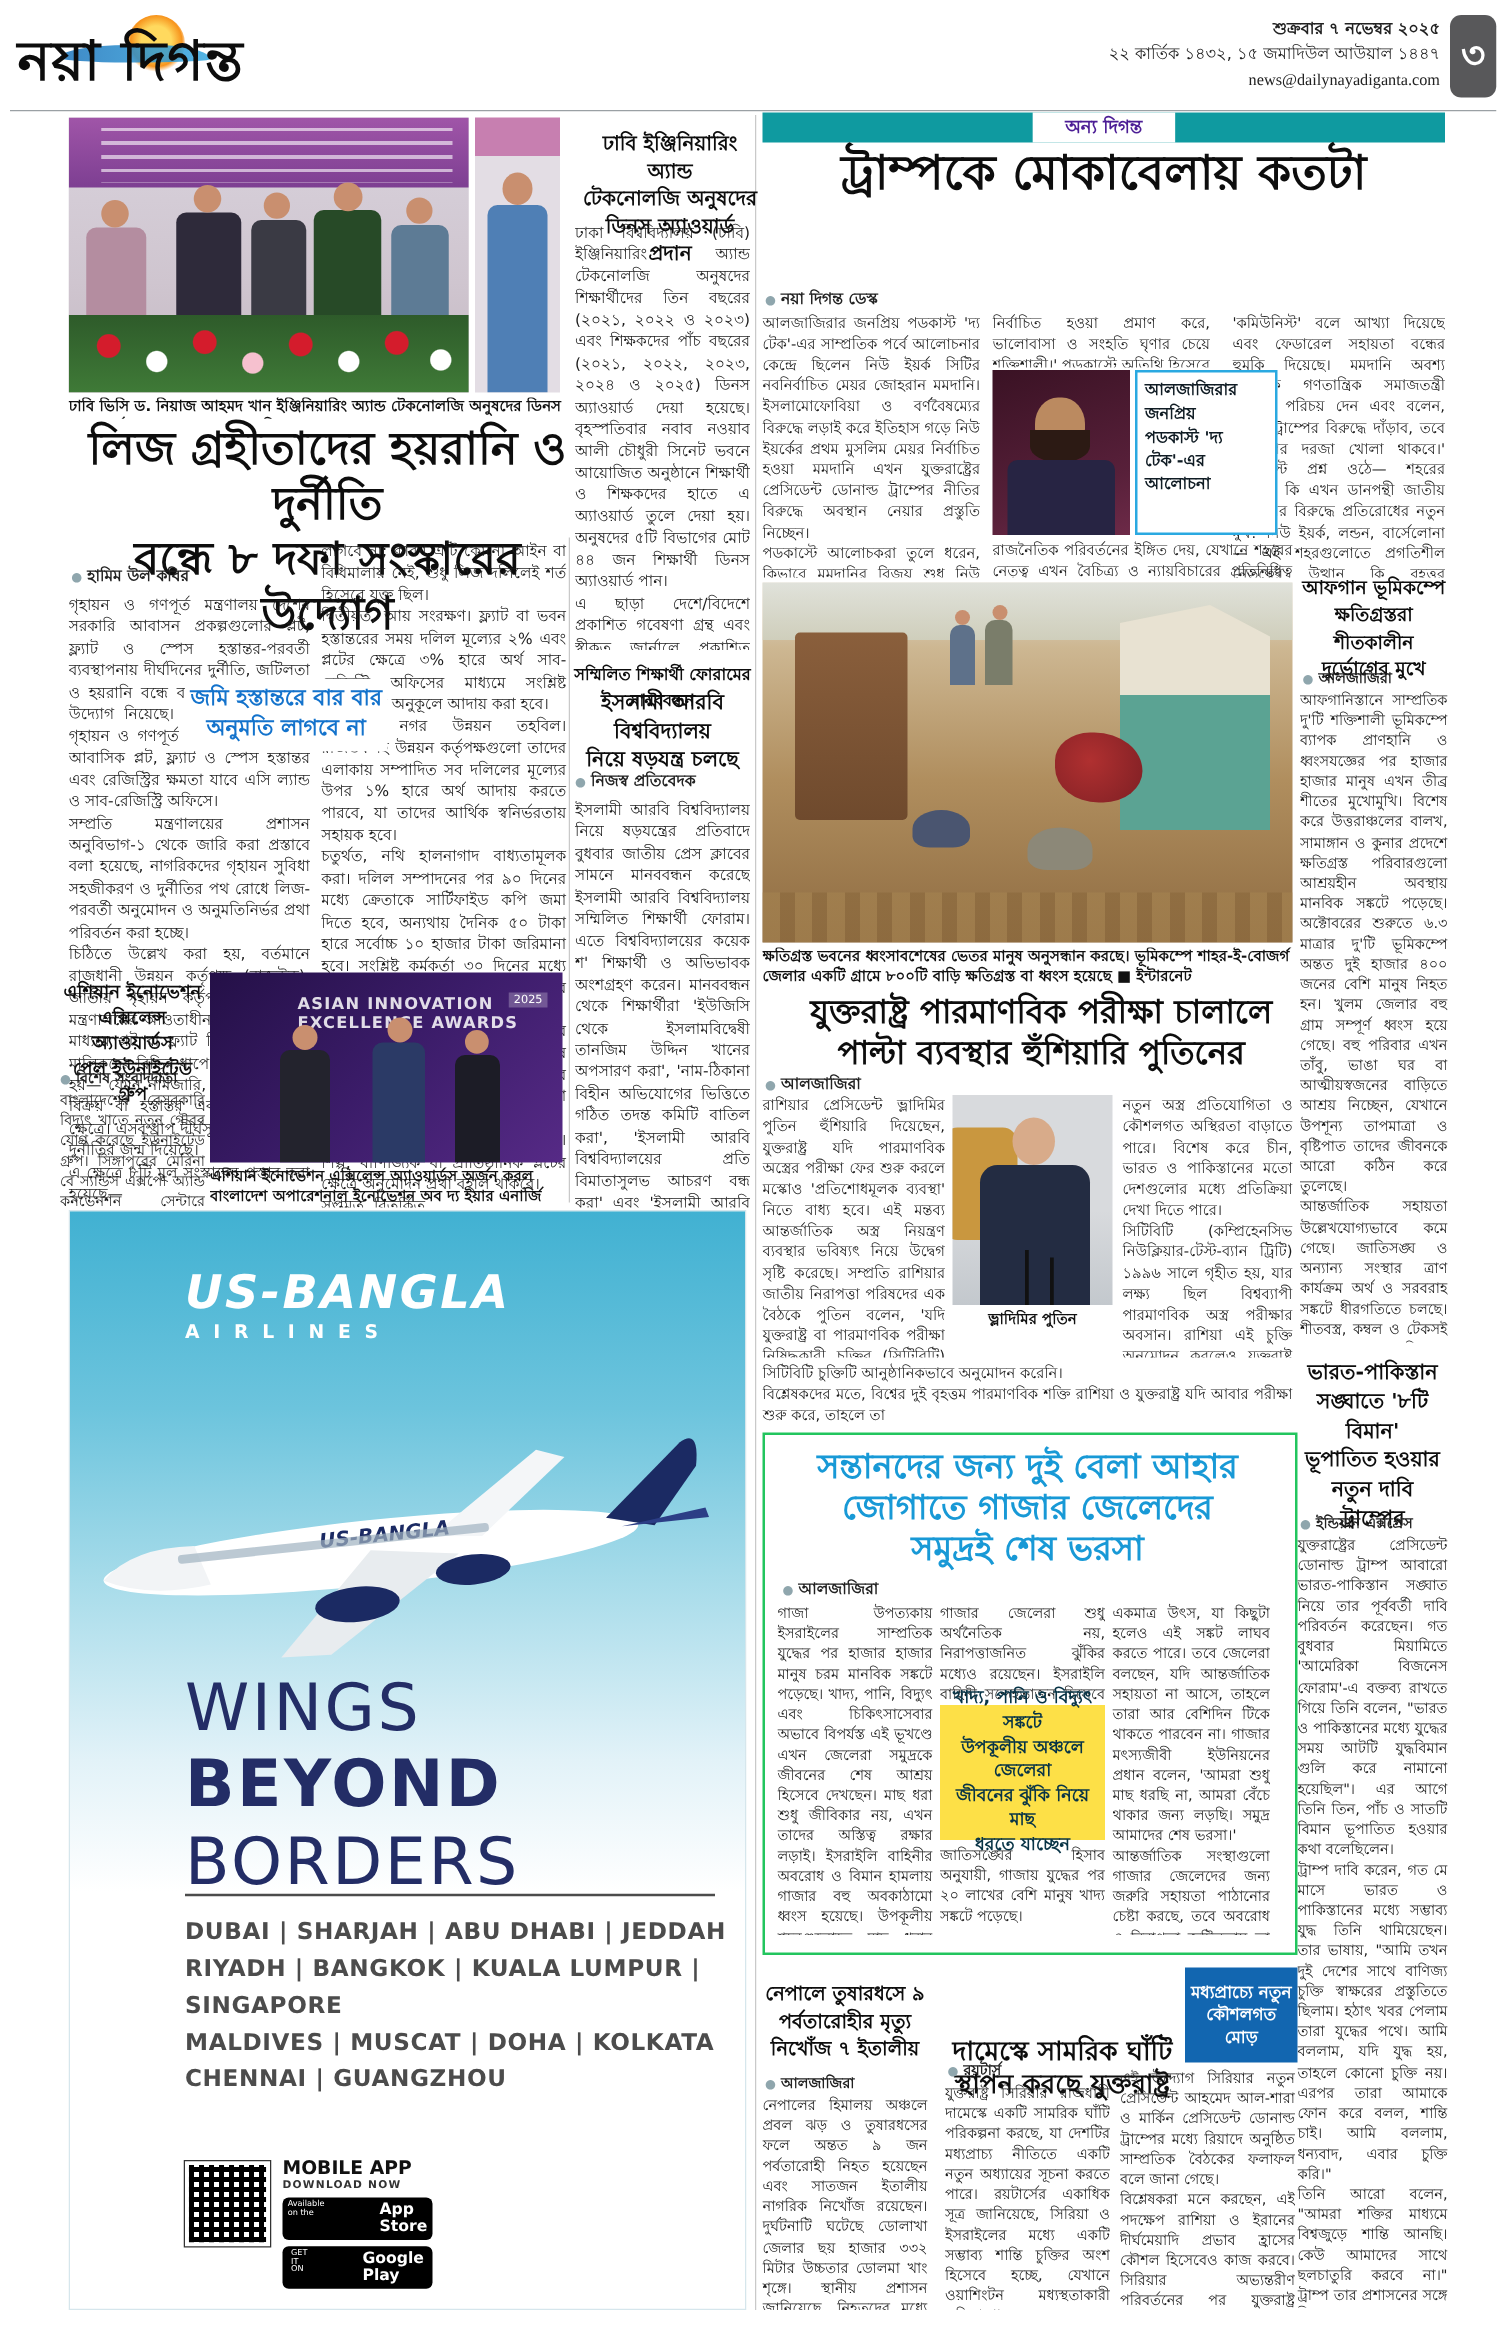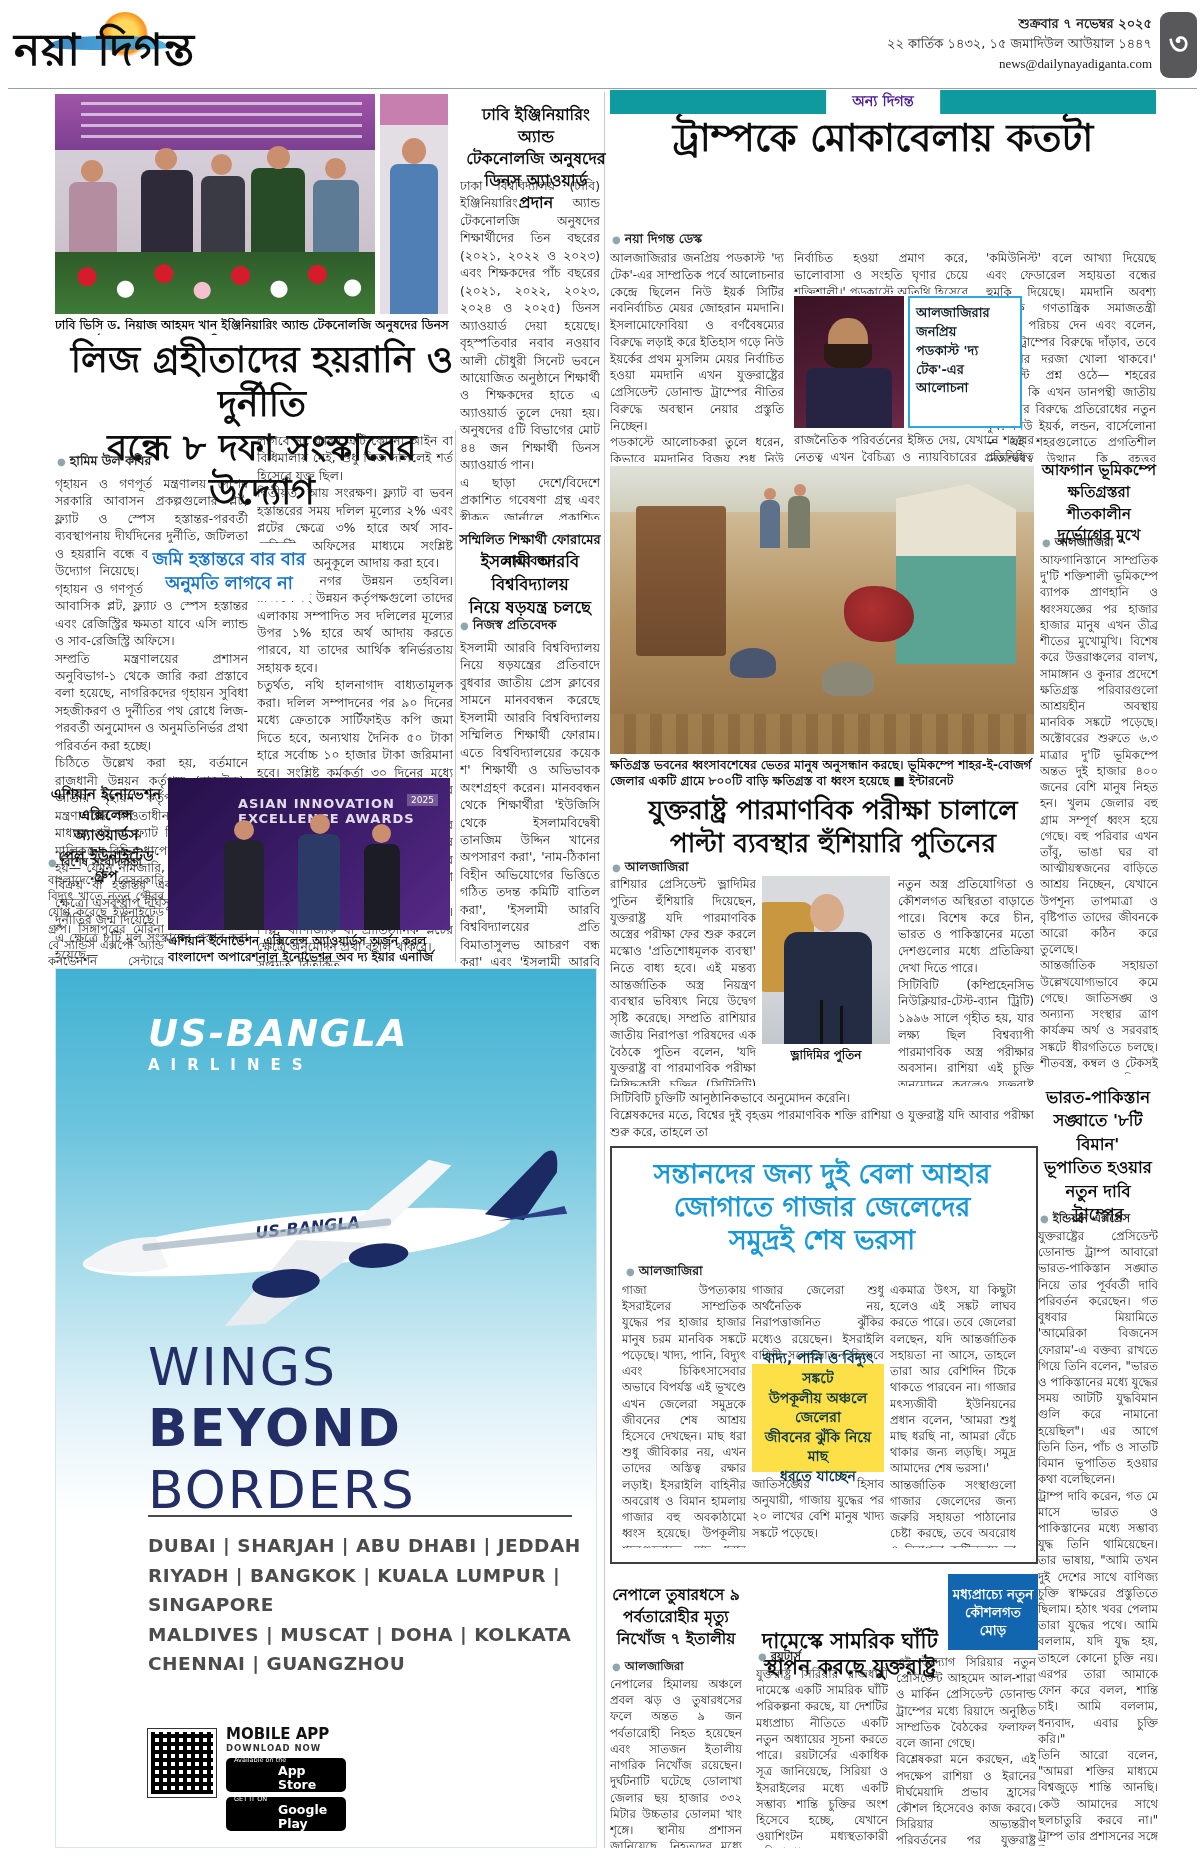--- a/index.html
+++ b/index.html
@@ -42,21 +42,21 @@
   #ad .brand{color:#fff;font-style:italic;font-weight:700;font-size:37px;letter-spacing:2px;line-height:1;}
   #ad .brand-sub{color:#fff;font-weight:700;font-size:15px;letter-spacing:11px;margin-top:4px;}
   #ad .wings{color:#232d66;font-size:52px;letter-spacing:2px;line-height:1.18;}
   #ad .wings b{font-weight:700;}
   #ad .dest{color:#4c4c4c;font-weight:700;font-size:18.5px;letter-spacing:.5px;line-height:1.6;white-space:pre-line;}
   #ad .adrule{height:2px;background:#4c4c4c;}
   .qr{background:
       repeating-linear-gradient(0deg,#000 0 4px,transparent 4px 8px),
       repeating-linear-gradient(90deg,#000 0 4px,#fff 4px 8px);
       border:3px solid #fff;outline:1px solid #333;}
-  .store-badge{background:#000;color:#fff;border-radius:5px;width:104px;height:30px;display:flex;flex-direction:column;
+  .store-badge{background:#000;color:#fff;border-radius:5px;width:104px;height:30px;display:flex;
                justify-content:center;padding:2px 8px;margin-top:5px;}
   .store-badge .tiny{font-size:6.5px;line-height:1;}
   .store-badge .big{font-size:12.5px;font-weight:700;line-height:1.15;margin-left:44px;}
   
   .ph-purple-strip{position:absolute;left:0;top:0;right:0;height:56px;
       background:linear-gradient(180deg,#a055a8,#7d3f92);}
   .ph-textlines{position:absolute;left:8%;top:8px;right:4%;height:44px;
       background:repeating-linear-gradient(180deg,rgba(255,255,255,.75) 0 3px,transparent 3px 11px);opacity:.8;}
   .ph-flowers{position:absolute;left:0;right:0;bottom:0;height:62px;
       background:
@@ -257,21 +257,21 @@
     <div class="fig" style="left:22px;top:56px;width:88px;height:112px;background:#232c42;border-radius:14px 14px 0 0;"></div>
     <div class="abs" style="left:58px;bottom:0;width:3px;height:44px;background:#111;"></div>
     <div class="abs" style="left:78px;bottom:0;width:3px;height:38px;background:#111;"></div>
   </div>
   <div class="caption abs" style="left:762px;top:1048px;width:128px;height:16px;text-align:center;">ভ্লাদিমির পুতিন</div>
   <div class="txt abs" style="left:898px;top:876px;width:136px;height:210px;font-size:11.8px;">নতুন অস্ত্র প্রতিযোগিতা ও কৌশলগত অস্থিরতা বাড়াতে পারে। বিশেষ করে চীন, ভারত ও পাকিস্তানের মতো দেশগুলোর মধ্যে প্রতিক্রিয়া দেখা দিতে পারে।
 সিটিবিটি (কম্প্রিহেনসিভ নিউক্লিয়ার-টেস্ট-ব্যান ট্রিটি) ১৯৯৬ সালে গৃহীত হয়, যার লক্ষ্য ছিল বিশ্বব্যাপী পারমাণবিক অস্ত্র পরীক্ষার অবসান। রাশিয়া এই চুক্তি অনুমোদন করলেও যুক্তরাষ্ট্র তা করেনি। পুতিনের মন্তব্যে চুক্তির কার্যকারিতা নিয়ে নতুন করে প্রশ্ন উঠেছে। এই পরিস্থিতি ইউক্রেন যুদ্ধ, পশ্চিমা নিষেধাজ্ঞা ও রাশিয়া-যুক্তরাষ্ট্রের কূটনৈতিক উত্তেজনার প্রেক্ষাপটে আরো জটিল হয়ে উঠেছে।</div>
   <div class="txt abs" style="left:610px;top:1090px;width:424px;height:48px;font-size:11.8px;">সিটিবিটি চুক্তিটি আনুষ্ঠানিকভাবে অনুমোদন করেনি।
 বিশ্লেষকদের মতে, বিশ্বের দুই বৃহত্তম পারমাণবিক শক্তি রাশিয়া ও যুক্তরাষ্ট্র যদি আবার পরীক্ষা শুরু করে, তাহলে তা</div>
 
-  <div class="abs" style="left:610px;top:1146px;width:424px;height:414px;border:2px solid #404040;background:#fff;">
+  <div class="abs" style="left:610px;top:1146px;width:424px;height:414px;border:2px solid #22c55e;background:#fff;">
     <div class="headline" style="position:absolute;left:10px;top:10px;width:400px;height:96px;font-size:27px;line-height:1.22;color:#1899d6;">সন্তানদের জন্য দুই বেলা আহার
 জোগাতে গাজার জেলেদের
 সমুদ্রই শেষ ভরসা</div>
     <div class="byline" style="position:absolute;left:14px;top:114px;"><span class="dot">●</span><span>আলজাজিরা</span></div>
     <div class="txt-sm abs" style="left:10px;top:134px;width:124px;height:266px;">গাজা উপত্যকায় ইসরাইলের সাম্প্রতিক যুদ্ধের পর হাজার হাজার মানুষ চরম মানবিক সঙ্কটে পড়েছে। খাদ্য, পানি, বিদ্যুৎ এবং চিকিৎসাসেবার অভাবে বিপর্যস্ত এই ভূখণ্ডে এখন জেলেরা সমুদ্রকে জীবনের শেষ আশ্রয় হিসেবে দেখছেন। মাছ ধরা শুধু জীবিকার নয়, এখন তাদের অস্তিত্ব রক্ষার লড়াই। ইসরাইলি বাহিনীর অবরোধ ও বিমান হামলায় গাজার বহু অবকাঠামো ধ্বংস হয়েছে। উপকূলীয় শহরগুলোতে মাছ ধরার নৌকা, জাল ও সরঞ্জাম ক্ষতিগ্রস্ত হয়েছে।
 তবুও প্রতিদিন ভোরে শত শত জেলে সমুদ্রের দিকে রওনা হন, কারণ স্থলভাগে তাদের জন্য আর কিছুই অবশিষ্ট নেই। ৪৫ বছর বয়সী জেলে আবু সামির বলেন, 'আমরা জানি সমুদ্র বিপজ্জনক; কিন্তু ঘরে বসে থাকলে সন্তানদের খাওয়াব কী?' তার নৌকা আংশিক ক্ষতিগ্রস্ত, জাল ছেঁড়া, কিন্তু তবুও তিনি মাছ ধরতে যান। কারণ বাজারে মাছের দাম বেড়েছে এবং সামান্য আয়েও পরিবারকে দু'বেলা খাওয়ানো সম্ভব।
 ইসরায়েলি নৌবাহিনী মাছ ধরার সীমা ৬ নটিক্যাল মাইলে নামিয়ে এনেছে, যা মাছ ধরার জন্য অত্যন্ত সীমিত। অতীতে এই সীমা ১৫ মাইল পর্যন্ত ছিল। এখন জেলেরা গভীর সমুদ্রে যেতে পারেন না, ফলে মাছের সরবরাহ কমে গেছে এবং বাজারে সঙ্কট দেখা দিয়েছে।</div>
     <div class="abs" style="left:140px;top:134px;width:132px;height:266px;overflow:hidden;">
       <div class="txt-sm" style="height:78px;">গাজার জেলেরা শুধু অর্থনৈতিক নয়, নিরাপত্তাজনিত ঝুঁকির মধ্যেও রয়েছেন। ইসরাইলি বাহিনী সন্দেহভাজন হিসেবে তাদের লক্ষ্য করে, কখনো গুলি চালায়, কখনো নৌকা আটক করে। মানবাধিকার সংস্থাগুলো বলছে, এই আচরণ আন্তর্জাতিক আইন লঙ্ঘন করে এবং এটি একটি মানবিক অপরাধ।</div>
       <div class="gaza-quote" style="height:96px;margin:4px 0;">খাদ্য, পানি ও বিদ্যুৎ সঙ্কটে

